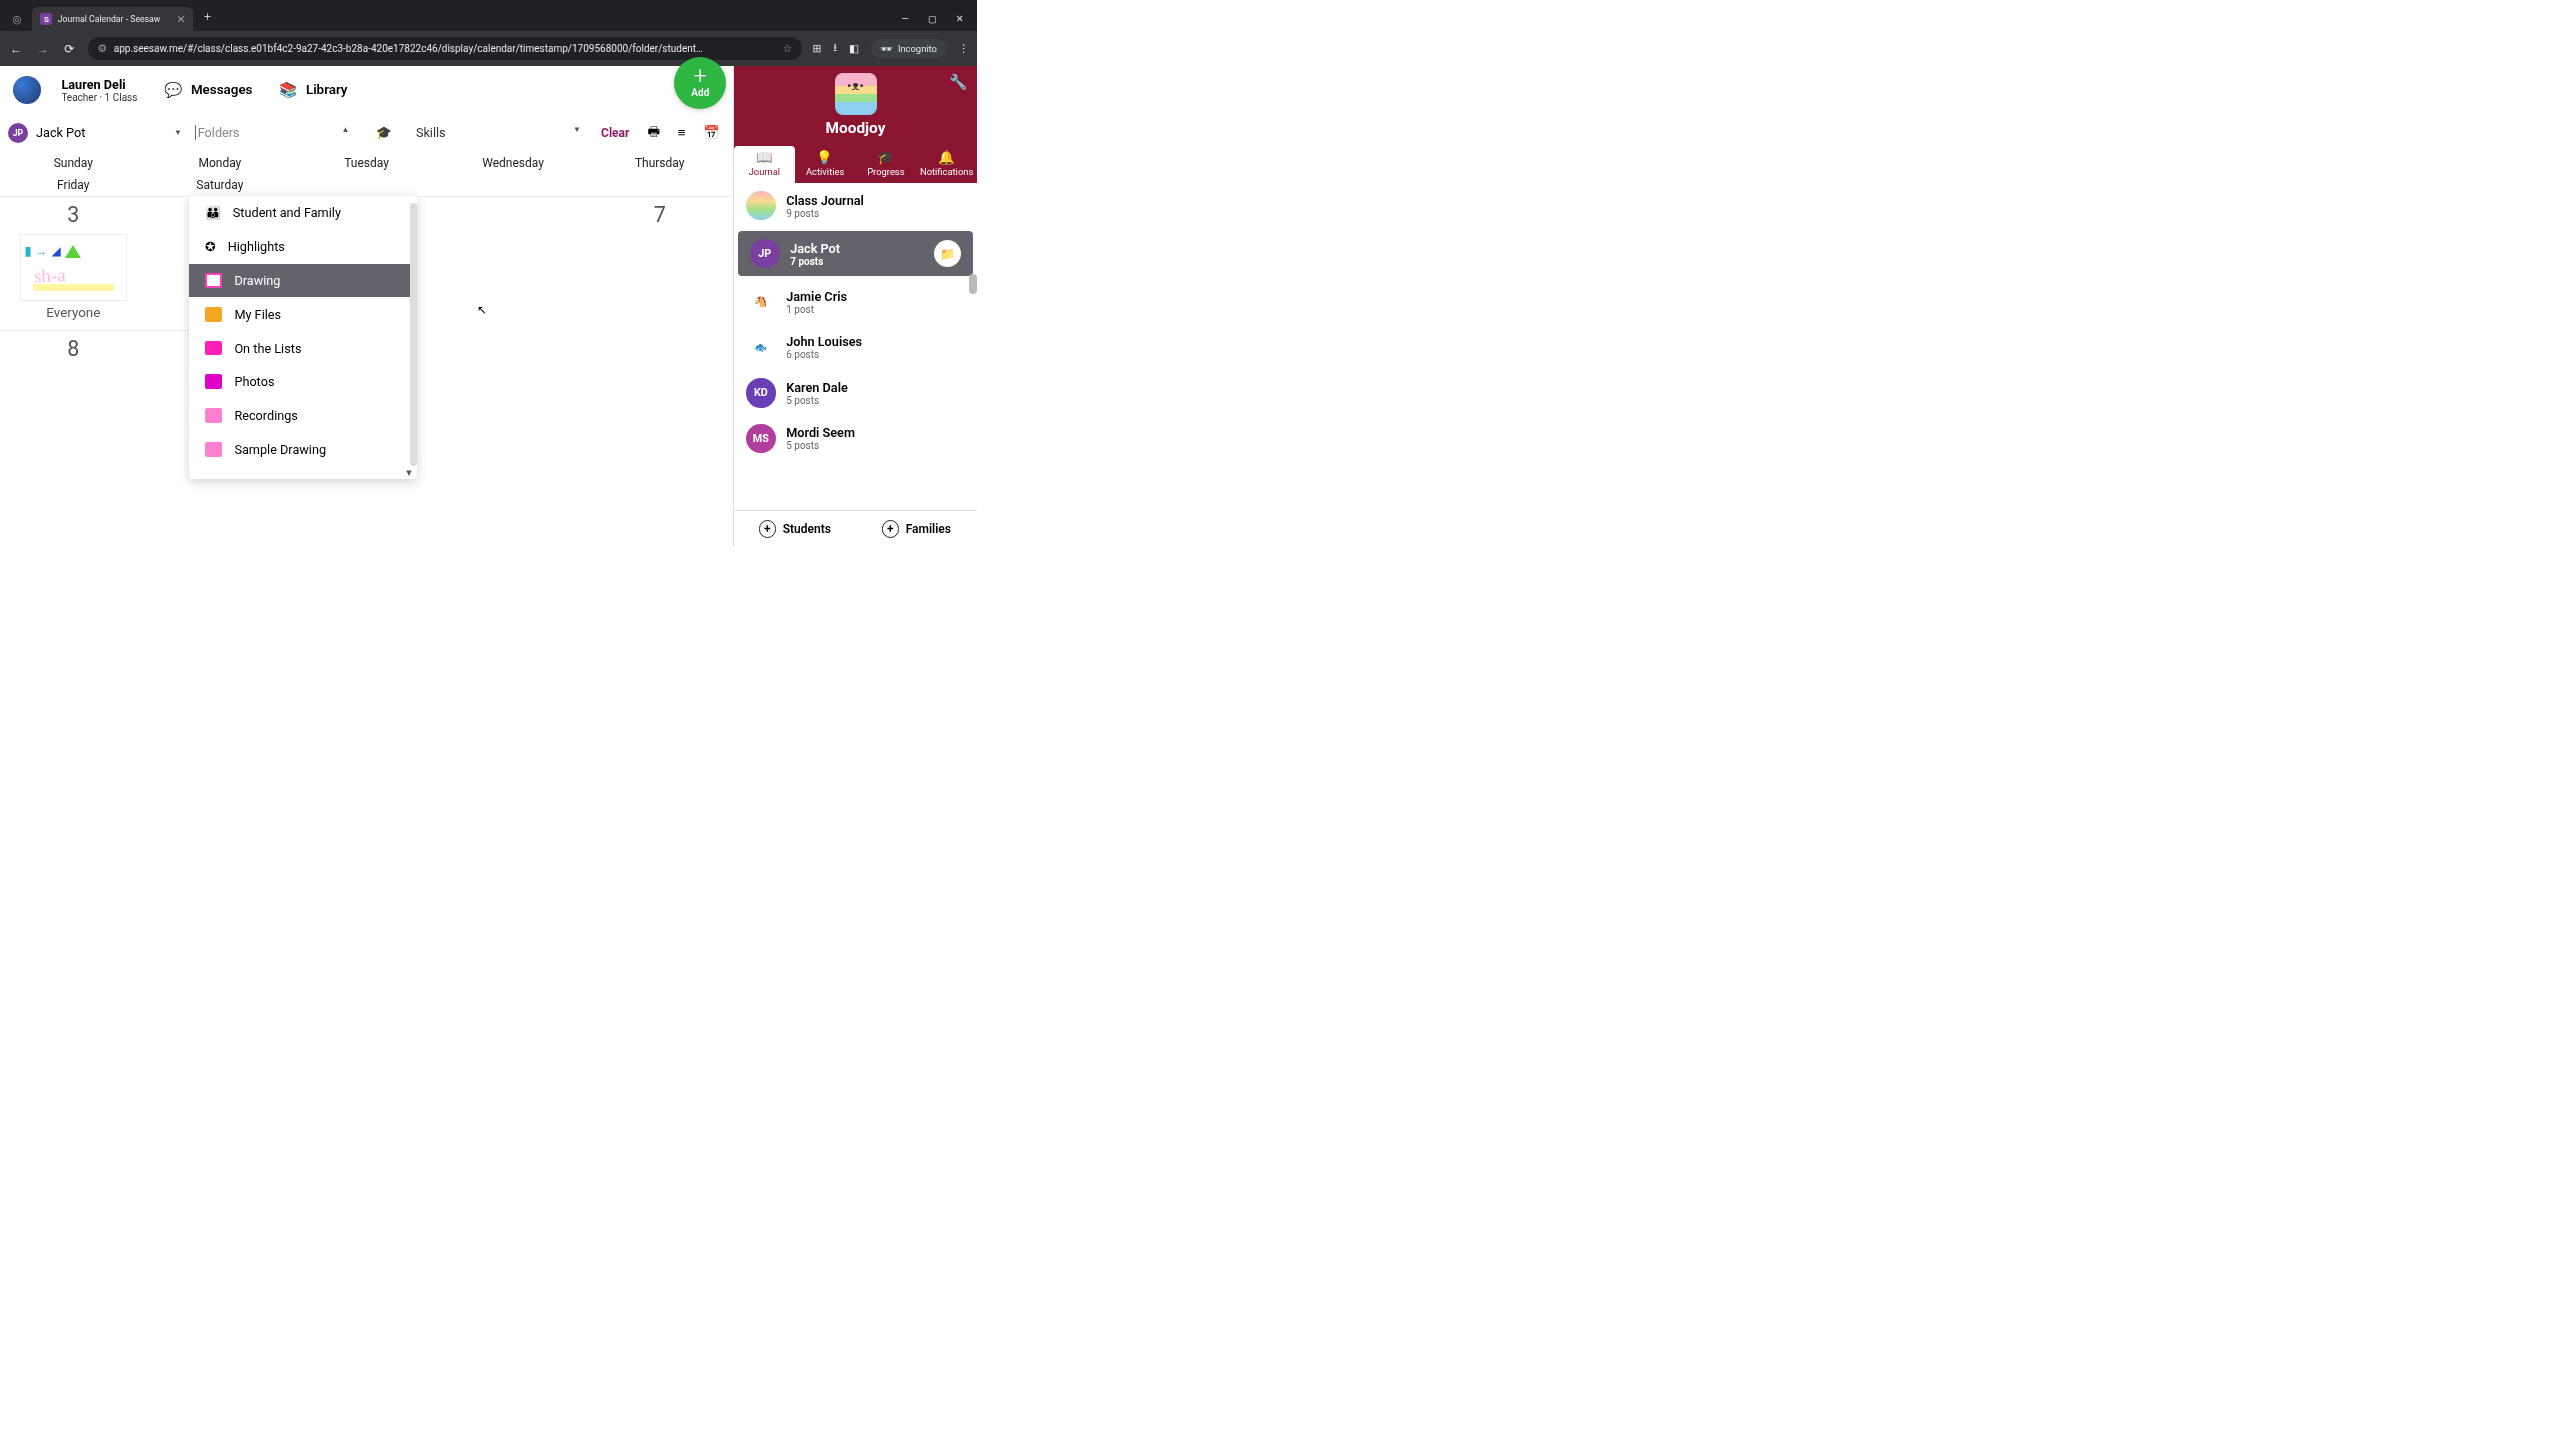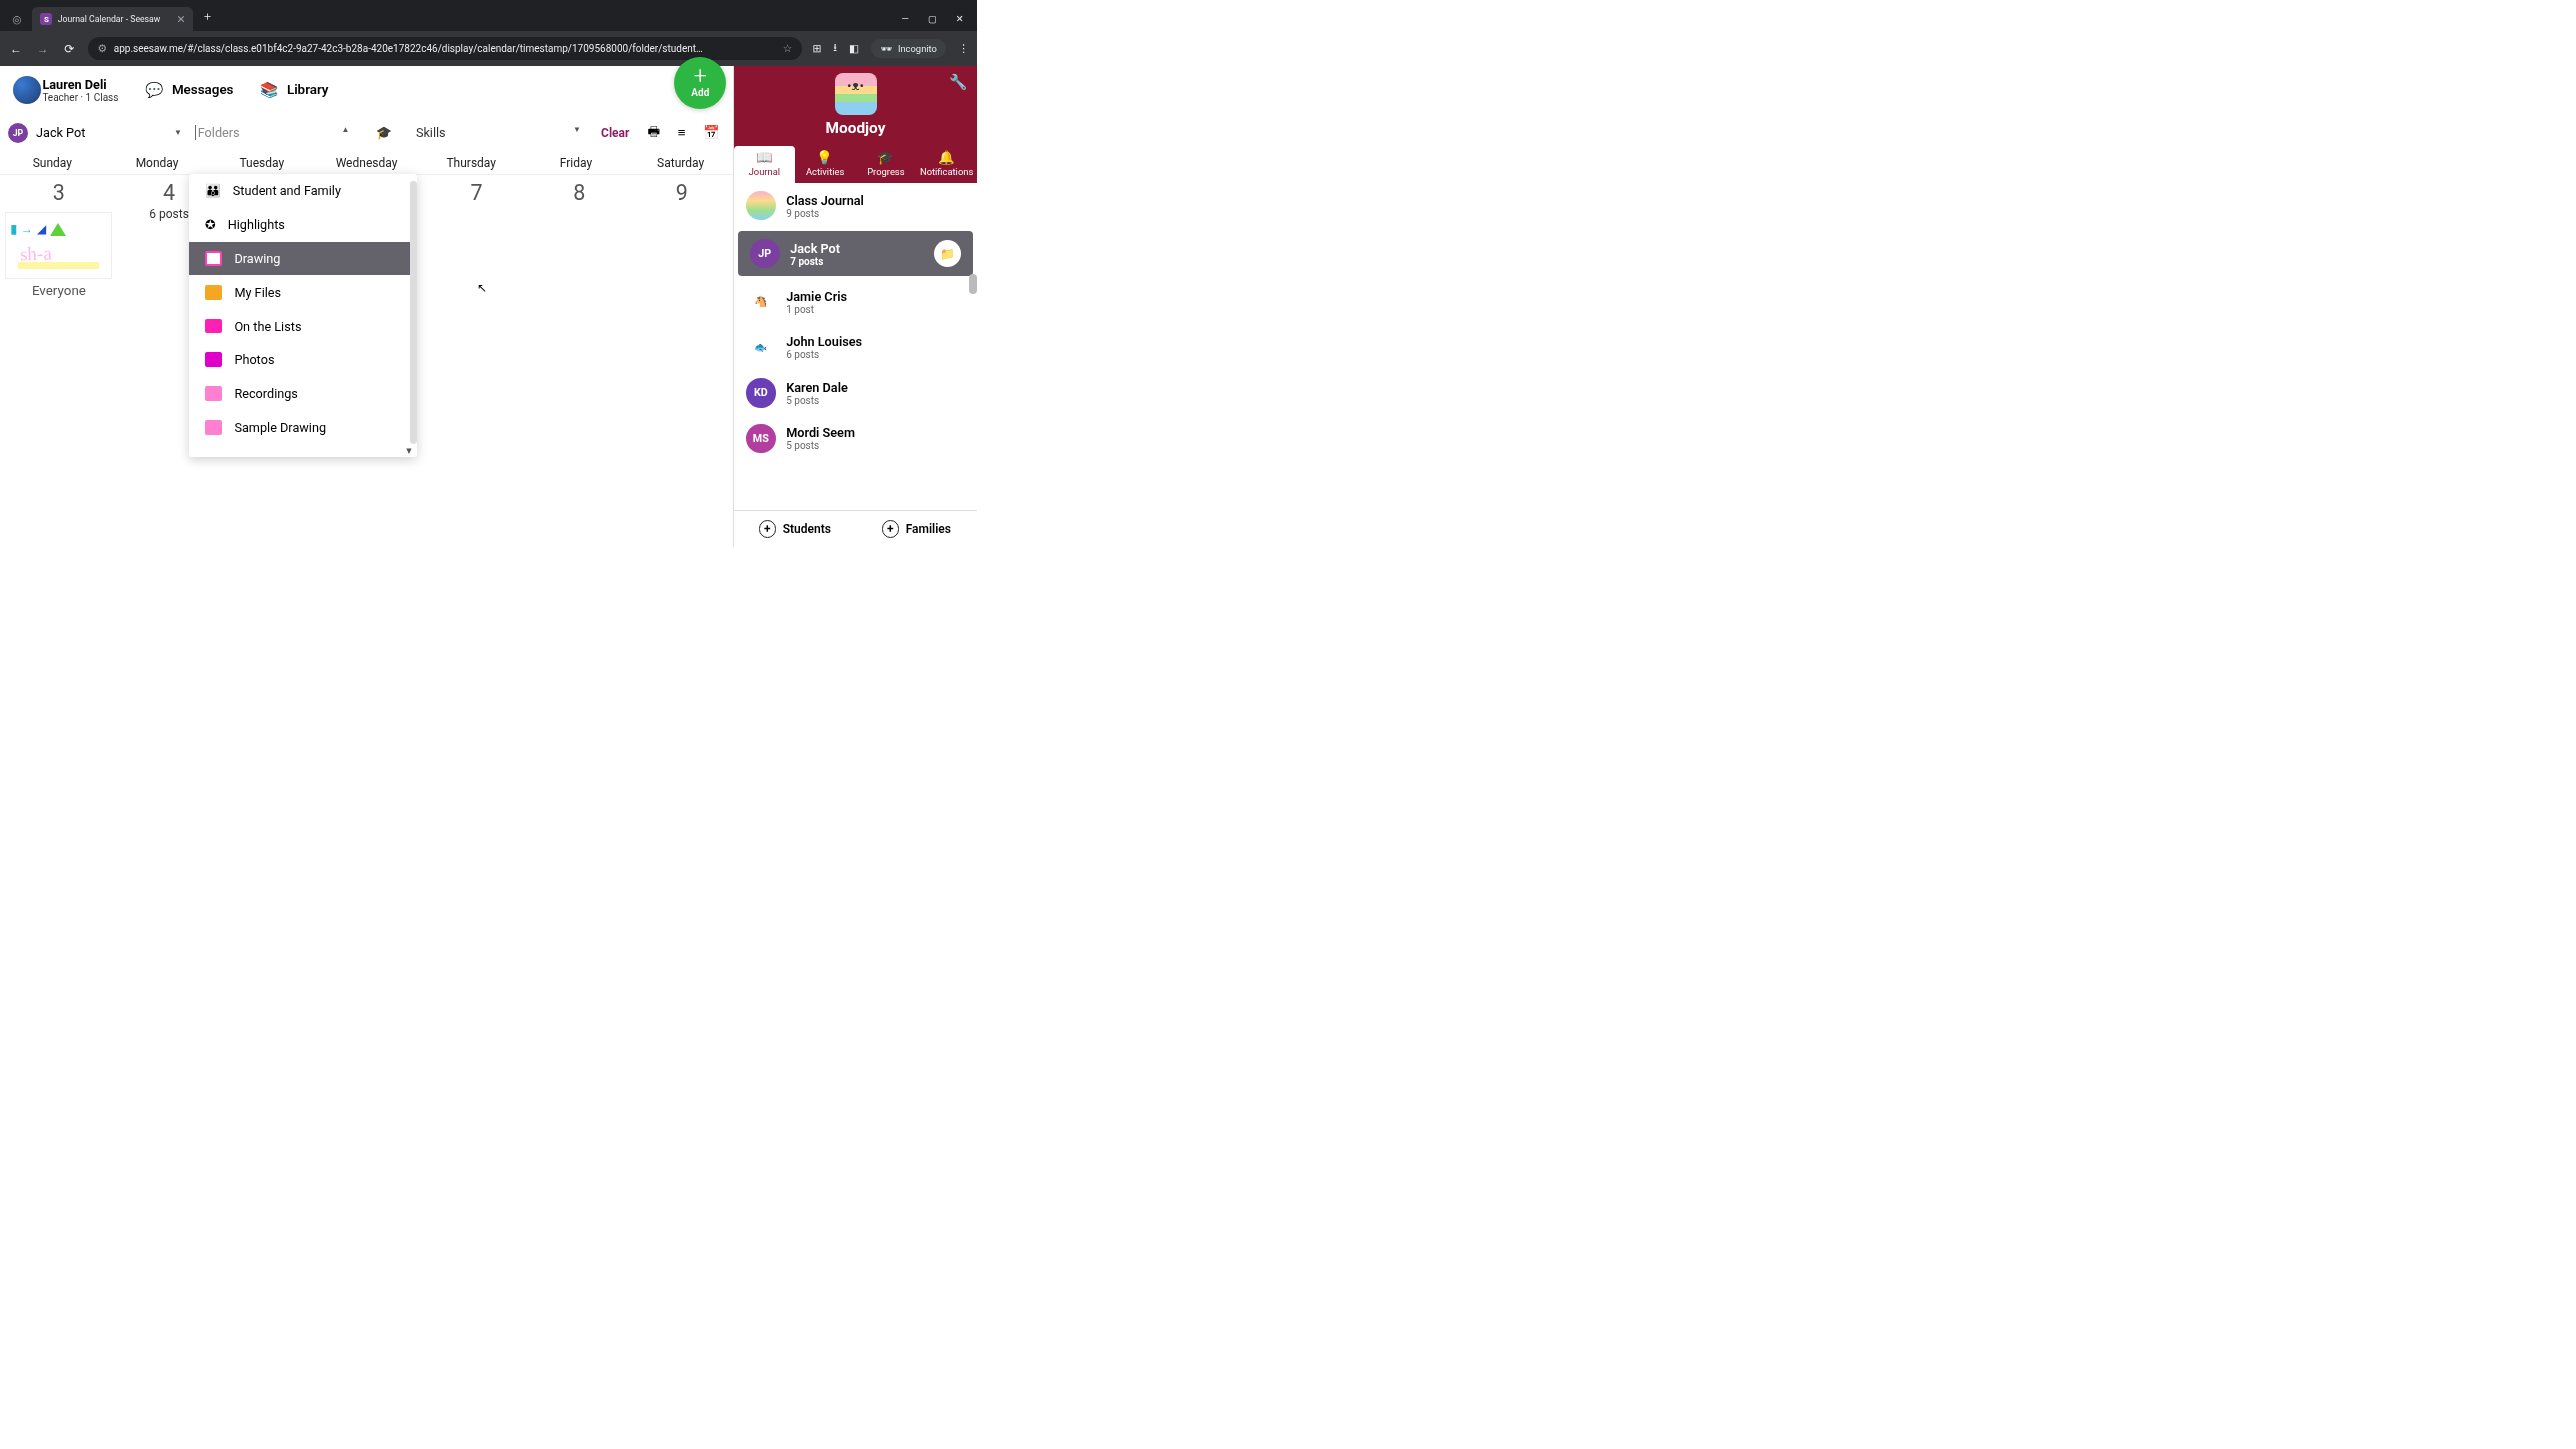--- a/index.html
+++ b/index.html
@@ -24,42 +24,42 @@
   .addr-actions { display:flex; align-items:center; gap:12px; color:#e8eaed;}
   .incog { background:#3c4043; border-radius:12px; padding:4px 9.4px; display:flex; align-items:center; gap:5.4px; font-size:9.4px;}
 
   
   .app { height: calc(547px - 66px); display:flex; }
   .main-col { flex:1; display:flex; flex-direction:column; position:relative; }
   .right-col { width:244px; border-left:0.7px solid #ddd; display:flex; flex-direction:column; }
 
   
   .app-bar { height:47px; display:flex; align-items:center; padding:0 13.4px; gap:27px;}
-  .user-chip { display:flex; align-items:center; gap:1px;}
+  .user-chip { display:flex; align-items:center; gap:20px;}
   .user-avatar { width:28px; height:28px; border-radius:50%; background: radial-gradient(circle at 30% 30%, #3a7bd5, #1e3c72); }
   .user-name { font-weight:700; font-size:12.7px;}
   .user-role { font-size:10px; color:#333;}
   .nav-link { display:flex; align-items:center; gap:8px; font-size:13.4px; font-weight:600;}
   .nav-link .ic { font-size:14.8px;}
 
   
   .filter-row { height:39px; display:flex; align-items:center; padding:0 8px; gap:6.7px; position:relative;}
   .student-sel { display:flex; align-items:center; gap:8px; min-width:174px;}
   .circ { width:20px; height:20px; border-radius:50%; display:flex; align-items:center; justify-content:center; font-size:8.7px; font-weight:700; color:#fff;}
   .sel-label { font-size:12.7px; }
   .chev { margin-left:auto; color:#555; font-size:8px;}
   .dd { flex:1; display:flex; align-items:flex-start; gap:24px; font-size:12.7px; color:#333; position:relative; padding-left:6.7px;}
   .dd .chev { margin-left:0; margin-right:13.4px;}
   .clear { color:#8c1c68; font-weight:700; font-size:12px; margin-right:6px;}
   .iconb { font-size:13.4px; margin:0 5.4px;}
 
   
   .month-hdr { padding:5.4px 10.7px 0 10.7px;}
   .month-hdr .mlabel { color:#6a1b9a; font-weight:700; font-size:16px;}
-  .cal-grid { display:grid; grid-template-columns: repeat(7, 1fr); }
+  .cal-grid { display:grid; grid-template-columns: repeat(5, 1fr); }
   .day-head { text-align:center; font-size:12px; padding:4px 0; color:#222;}
   .day-cell { height:134px; border-top:0.7px solid #eee; padding:5.4px; font-size:17.4px; color:#555; text-align:center;}
   .day-cell .num { font-size:21.5px; }
   .day-cell .sub { font-size:12px; color:#333; margin-top:1.3px;}
   .thumb { margin:6.7px auto 4px; width:107px; height:67px; background:#fff; border:0.7px solid #eee; position:relative;}
   .thumb .shapes { position:absolute; top:9.4px; left:4px; display:flex; gap:4px; align-items:center; font-size:12px;}
   .thumb .tri { width:0; height:0; border-left:8px solid transparent; border-right:8px solid transparent; border-bottom:13.4px solid #5dd13a;}
   .thumb .scribble { position:absolute; bottom:13.4px; left:13.4px; color:#ff9ee0; font-family: cursive; font-size:19px; transform:rotate(-2deg); opacity:.7;}
   .thumb .hl { position:absolute; bottom:9.4px; left:12px; width:81px; height:6.7px; background:#fff27a; opacity:.7;}
   .everyone { font-size:13.4px; margin-top:4px;}

